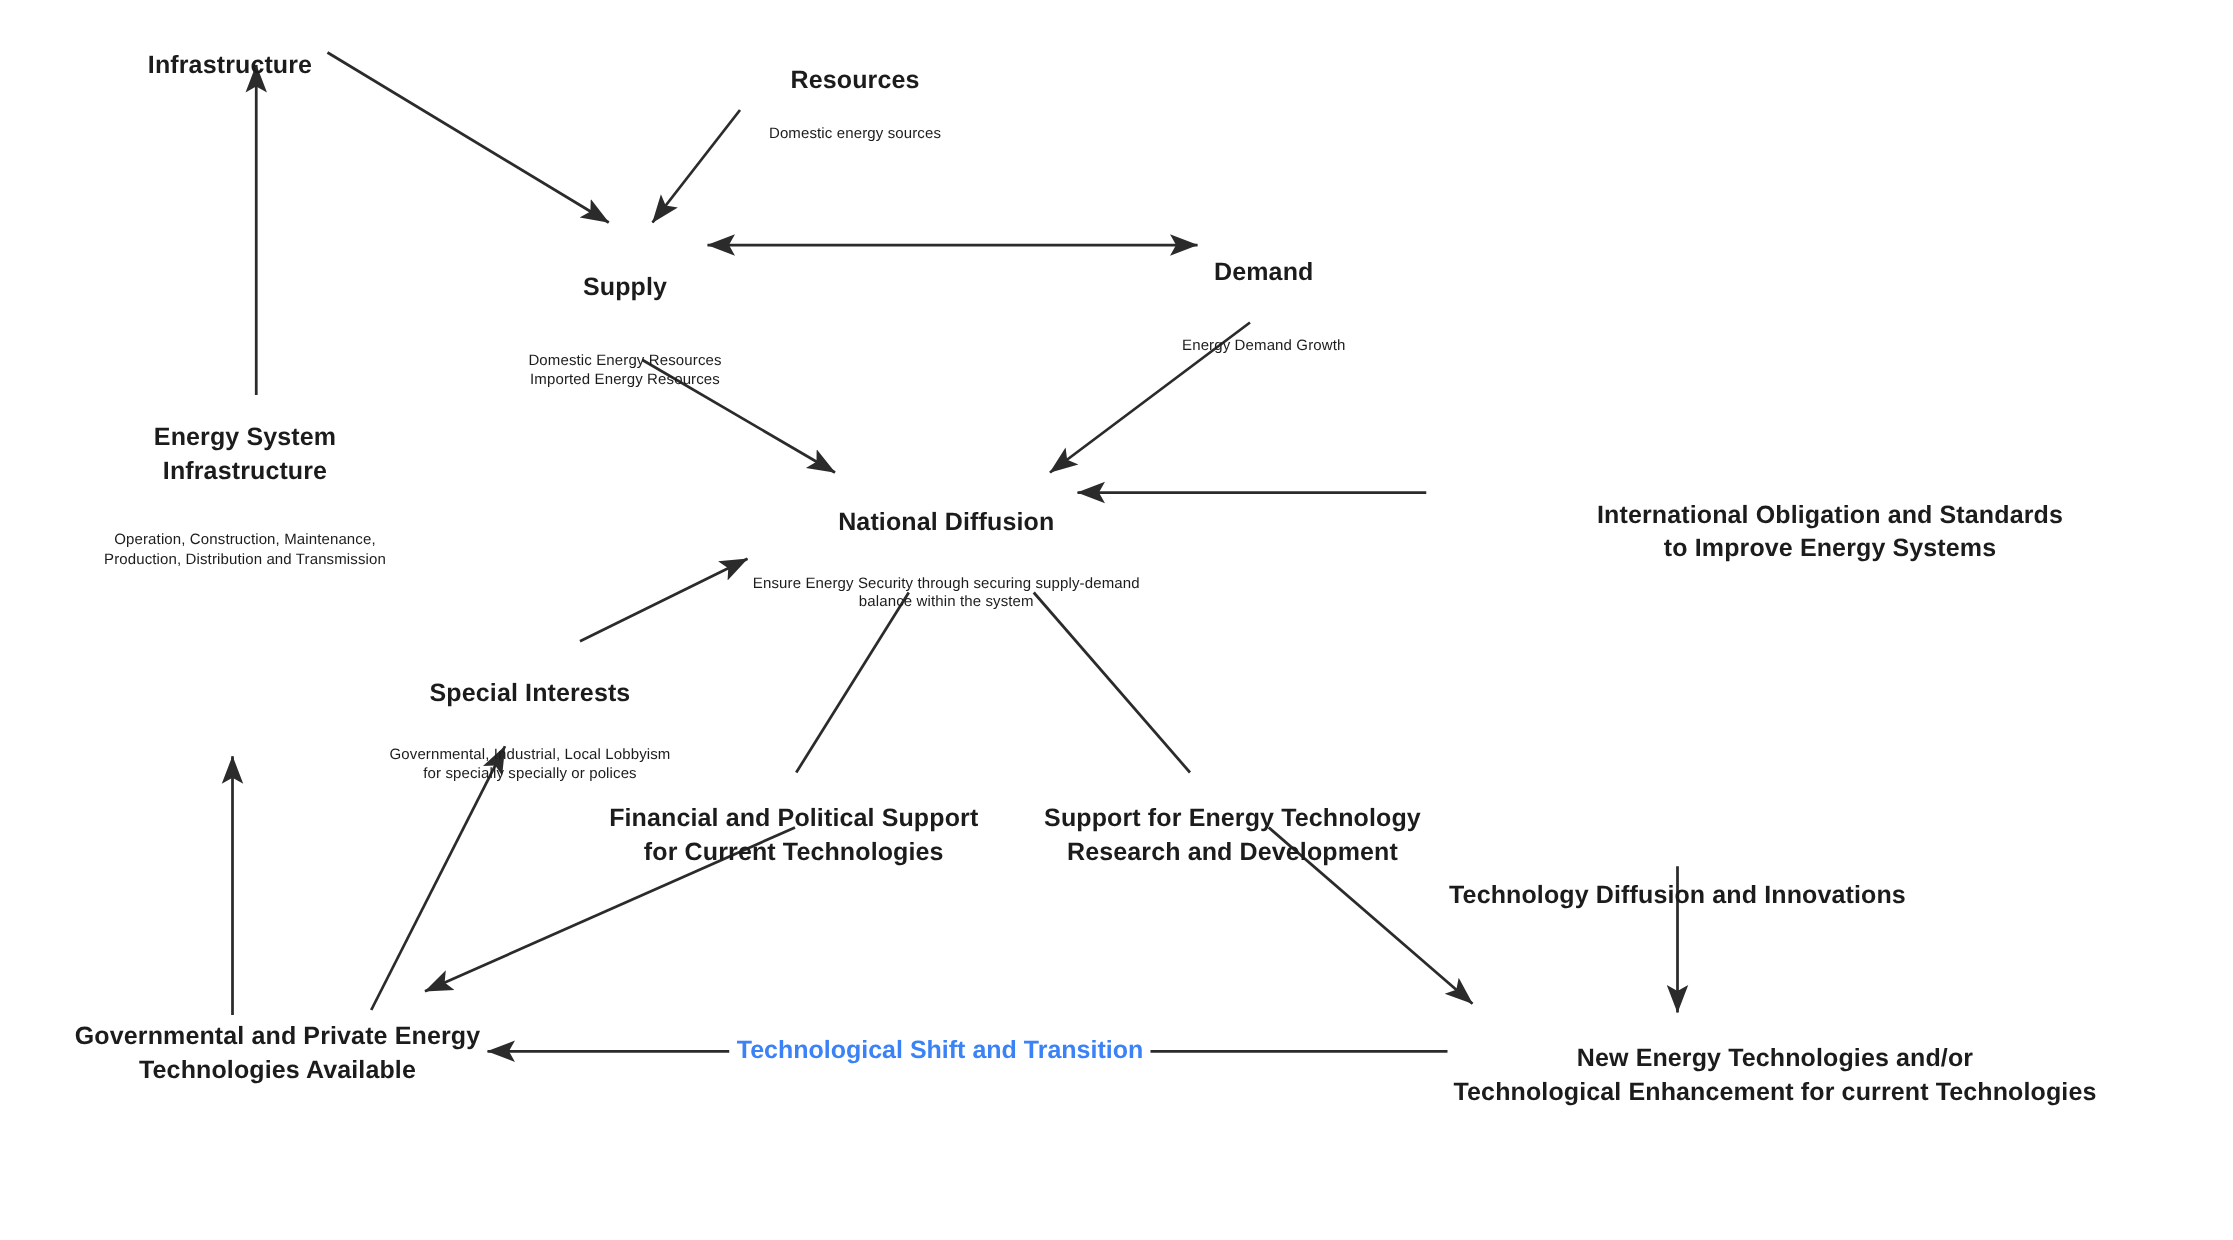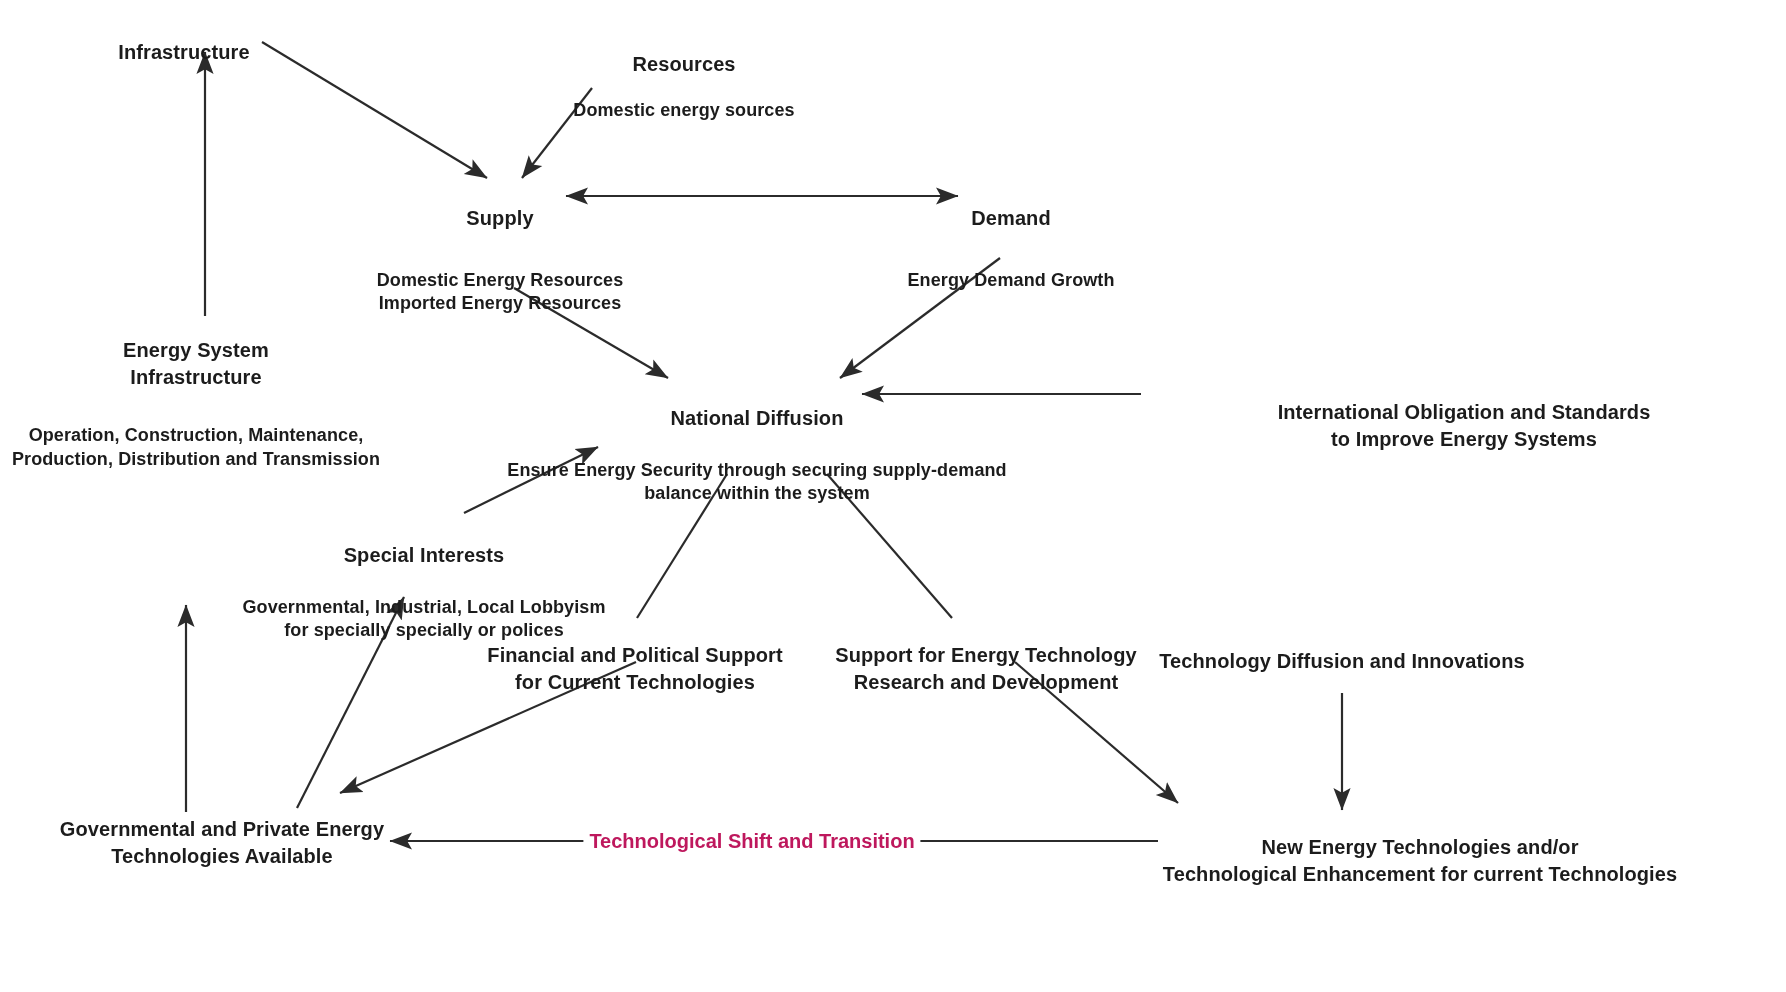--- a/index.html
+++ b/index.html
@@ -31,30 +31,30 @@
     white-space: pre-line;
     transform: translateX(-50%);
   }
   .node .title {
     font-weight: bold;
     font-size: 20px;
     letter-spacing: 0.1px;
     display: block;
   }
   .node .sub {
-    font-weight: bold;
-    font-size: 18px;
+    font-weight: normal;
+    font-size: 12px;
     letter-spacing: 0.1px;
     display: block;
   }
   .edge-label {
     position: absolute;
     font-size: 20px;
     font-weight: bold;
-    color: #be185d;
+    color: #3b82f6;
     transform: translate(-50%, -50%);
     background: #ffffff;
     padding: 0 6px;
     white-space: nowrap;
   }
 </style>
 </head>
 <body>
 
 <div id="canvas">
@@ -111,21 +111,21 @@
 
   <div class="node" style="left:184px; top:18px; width:260px;">
     <span class="title">Infrastructure</span>
   </div>
 
   <div class="node" style="left:684px; top:30px; width:340px;">
     <span class="title">Resources</span>
     <span class="sub">Domestic energy sources</span>
   </div>
 
-  <div class="node" style="left:500px; top:184px; width:330px;">
+  <div class="node" style="left:500px; top:196px; width:330px;">
     <span class="title">Supply</span>
     <span class="sub" style="margin-top:16px;">Domestic Energy Resources
 Imported Energy Resources</span>
   </div>
 
   <div class="node" style="left:1011px; top:184px; width:330px;">
     <span class="title">Demand</span>
     <span class="sub" style="margin-top:16px;">Energy Demand Growth</span>
   </div>
 
@@ -156,21 +156,21 @@
   <div class="node" style="left:635px; top:621px; width:420px;">
     <span class="title">Financial and Political Support
 for Current Technologies</span>
   </div>
 
   <div class="node" style="left:986px; top:621px; width:420px;">
     <span class="title">Support for Energy Technology
 Research and Development</span>
   </div>
 
-  <div class="node" style="left:1342px; top:627px; width:460px;">
+  <div class="node" style="left:1342px; top:682px; width:460px;">
     <span class="title">Technology Diffusion and Innovations</span>
   </div>
 
   <div class="node" style="left:222px; top:795px; width:420px;">
     <span class="title">Governmental and Private Energy
 Technologies Available</span>
   </div>
 
   <div class="node" style="left:1420px; top:813px; width:740px;">
     <span class="title">New Energy Technologies and/or

